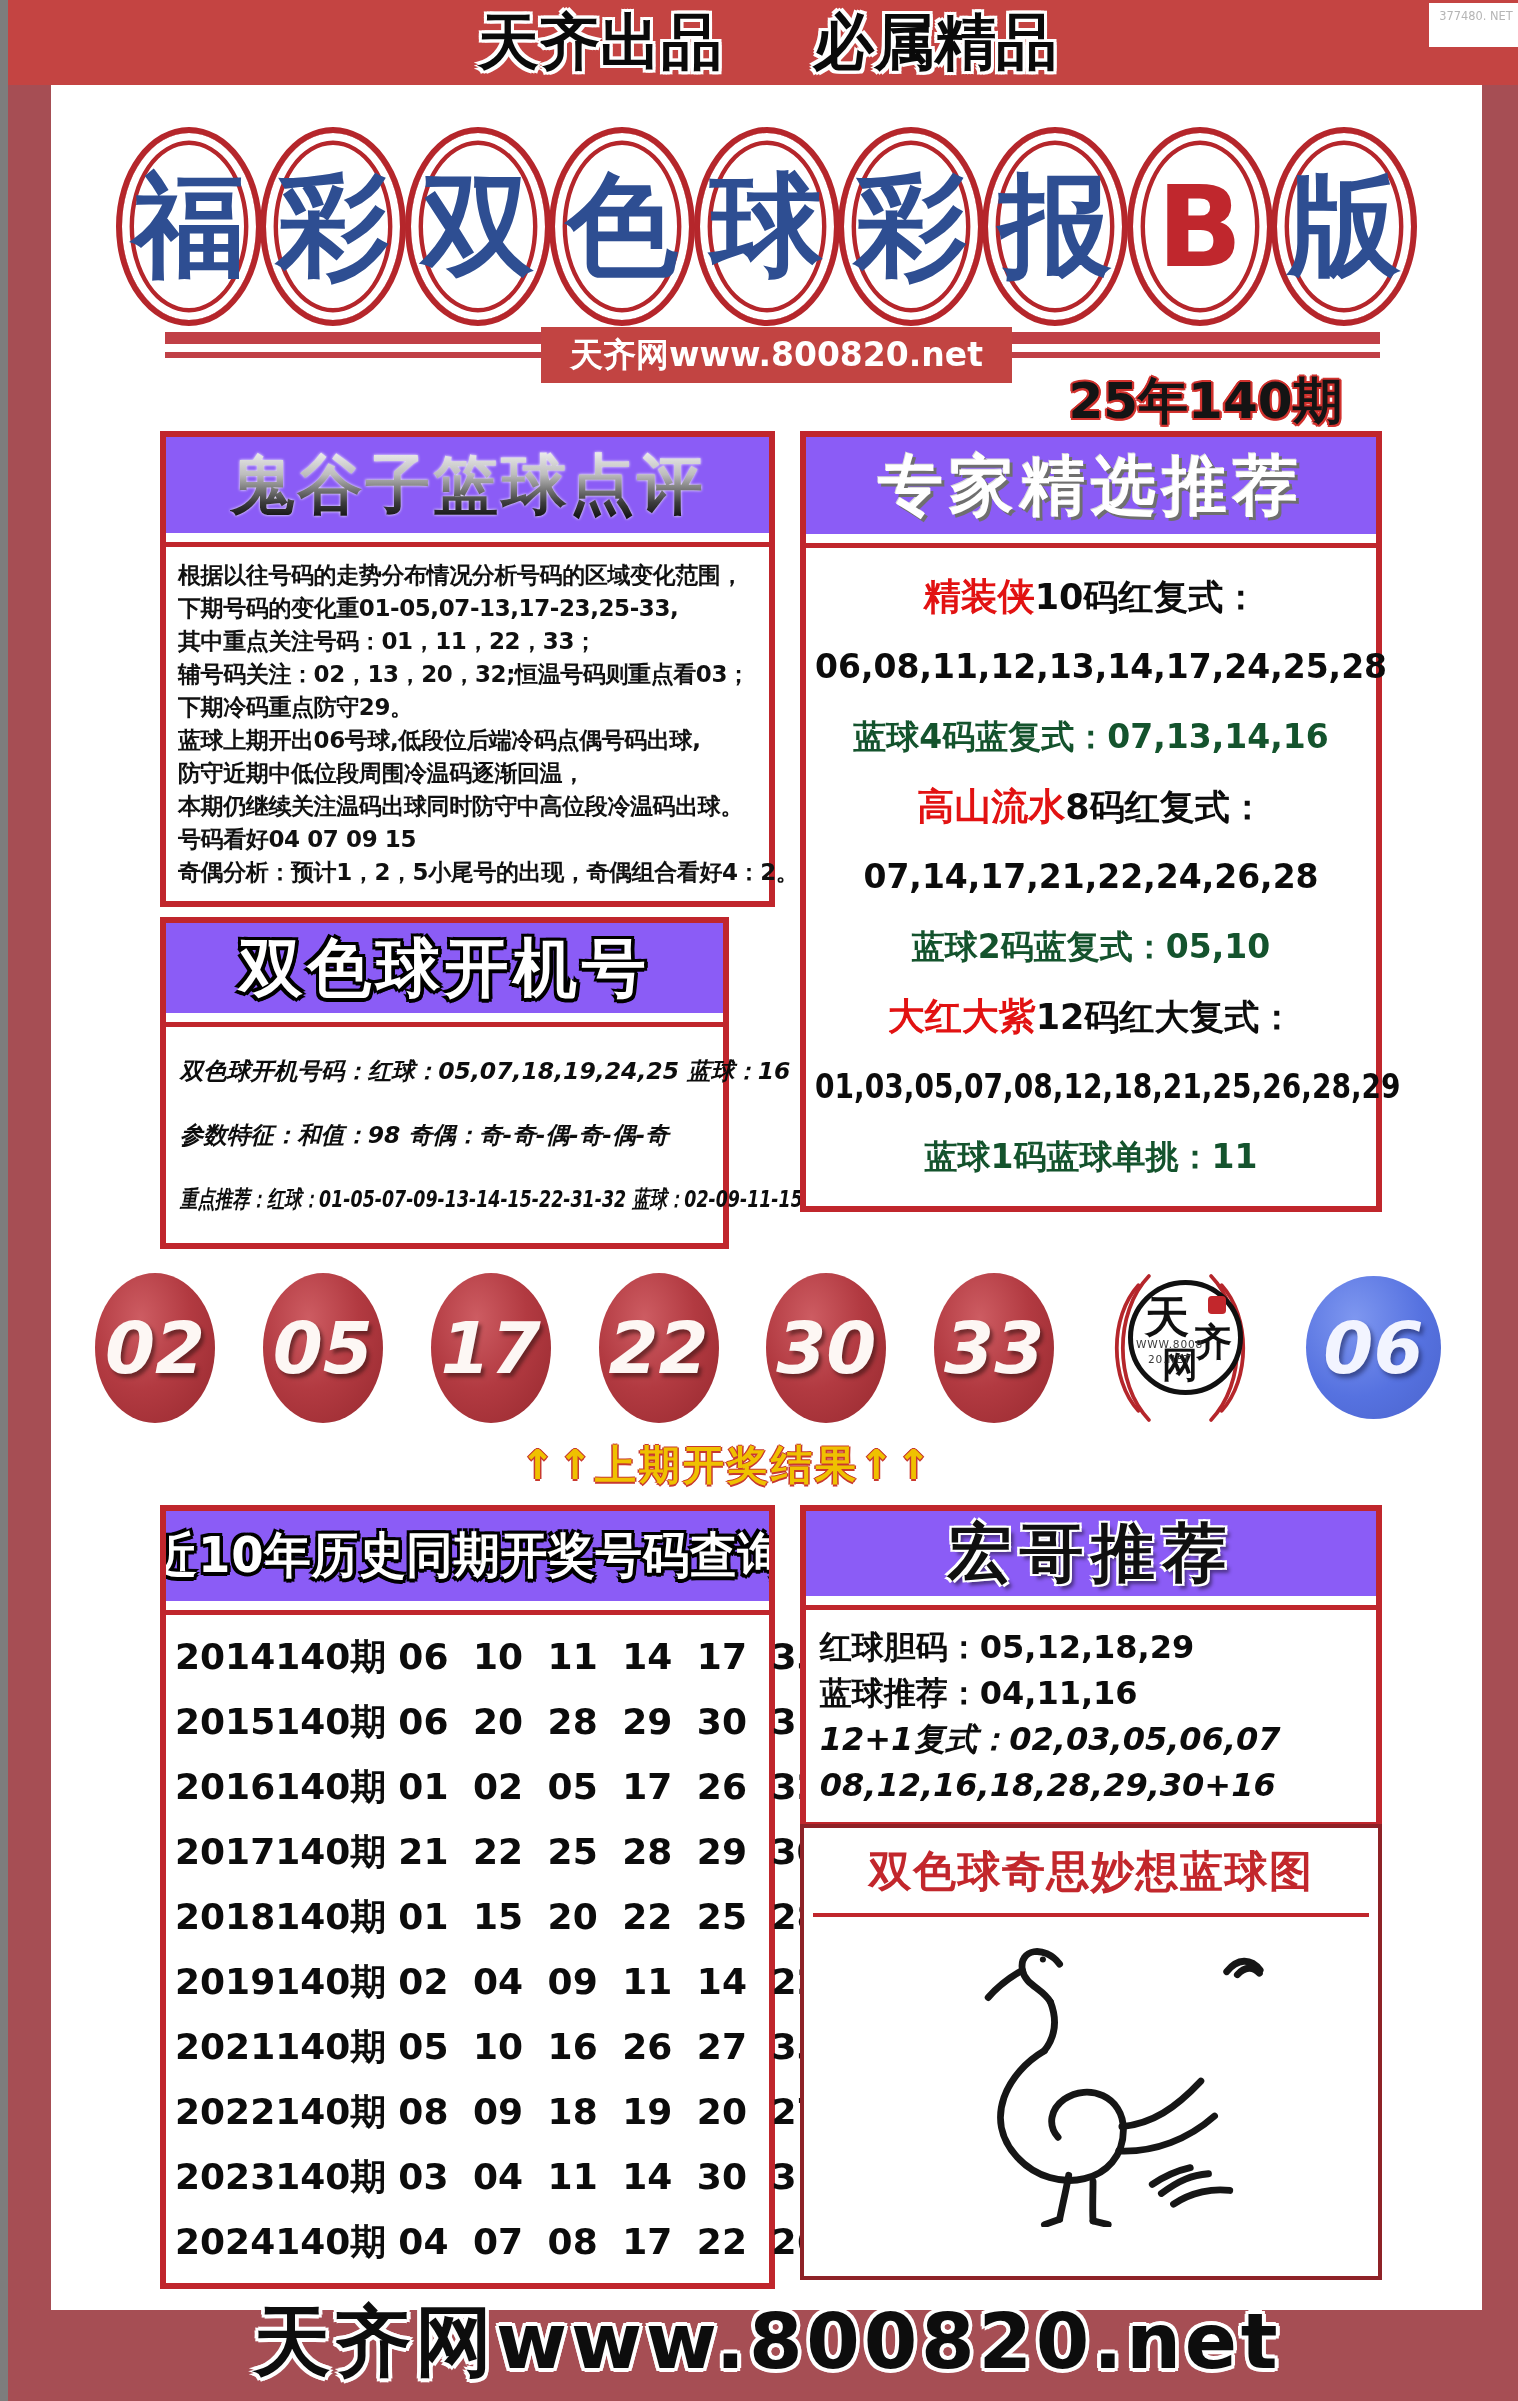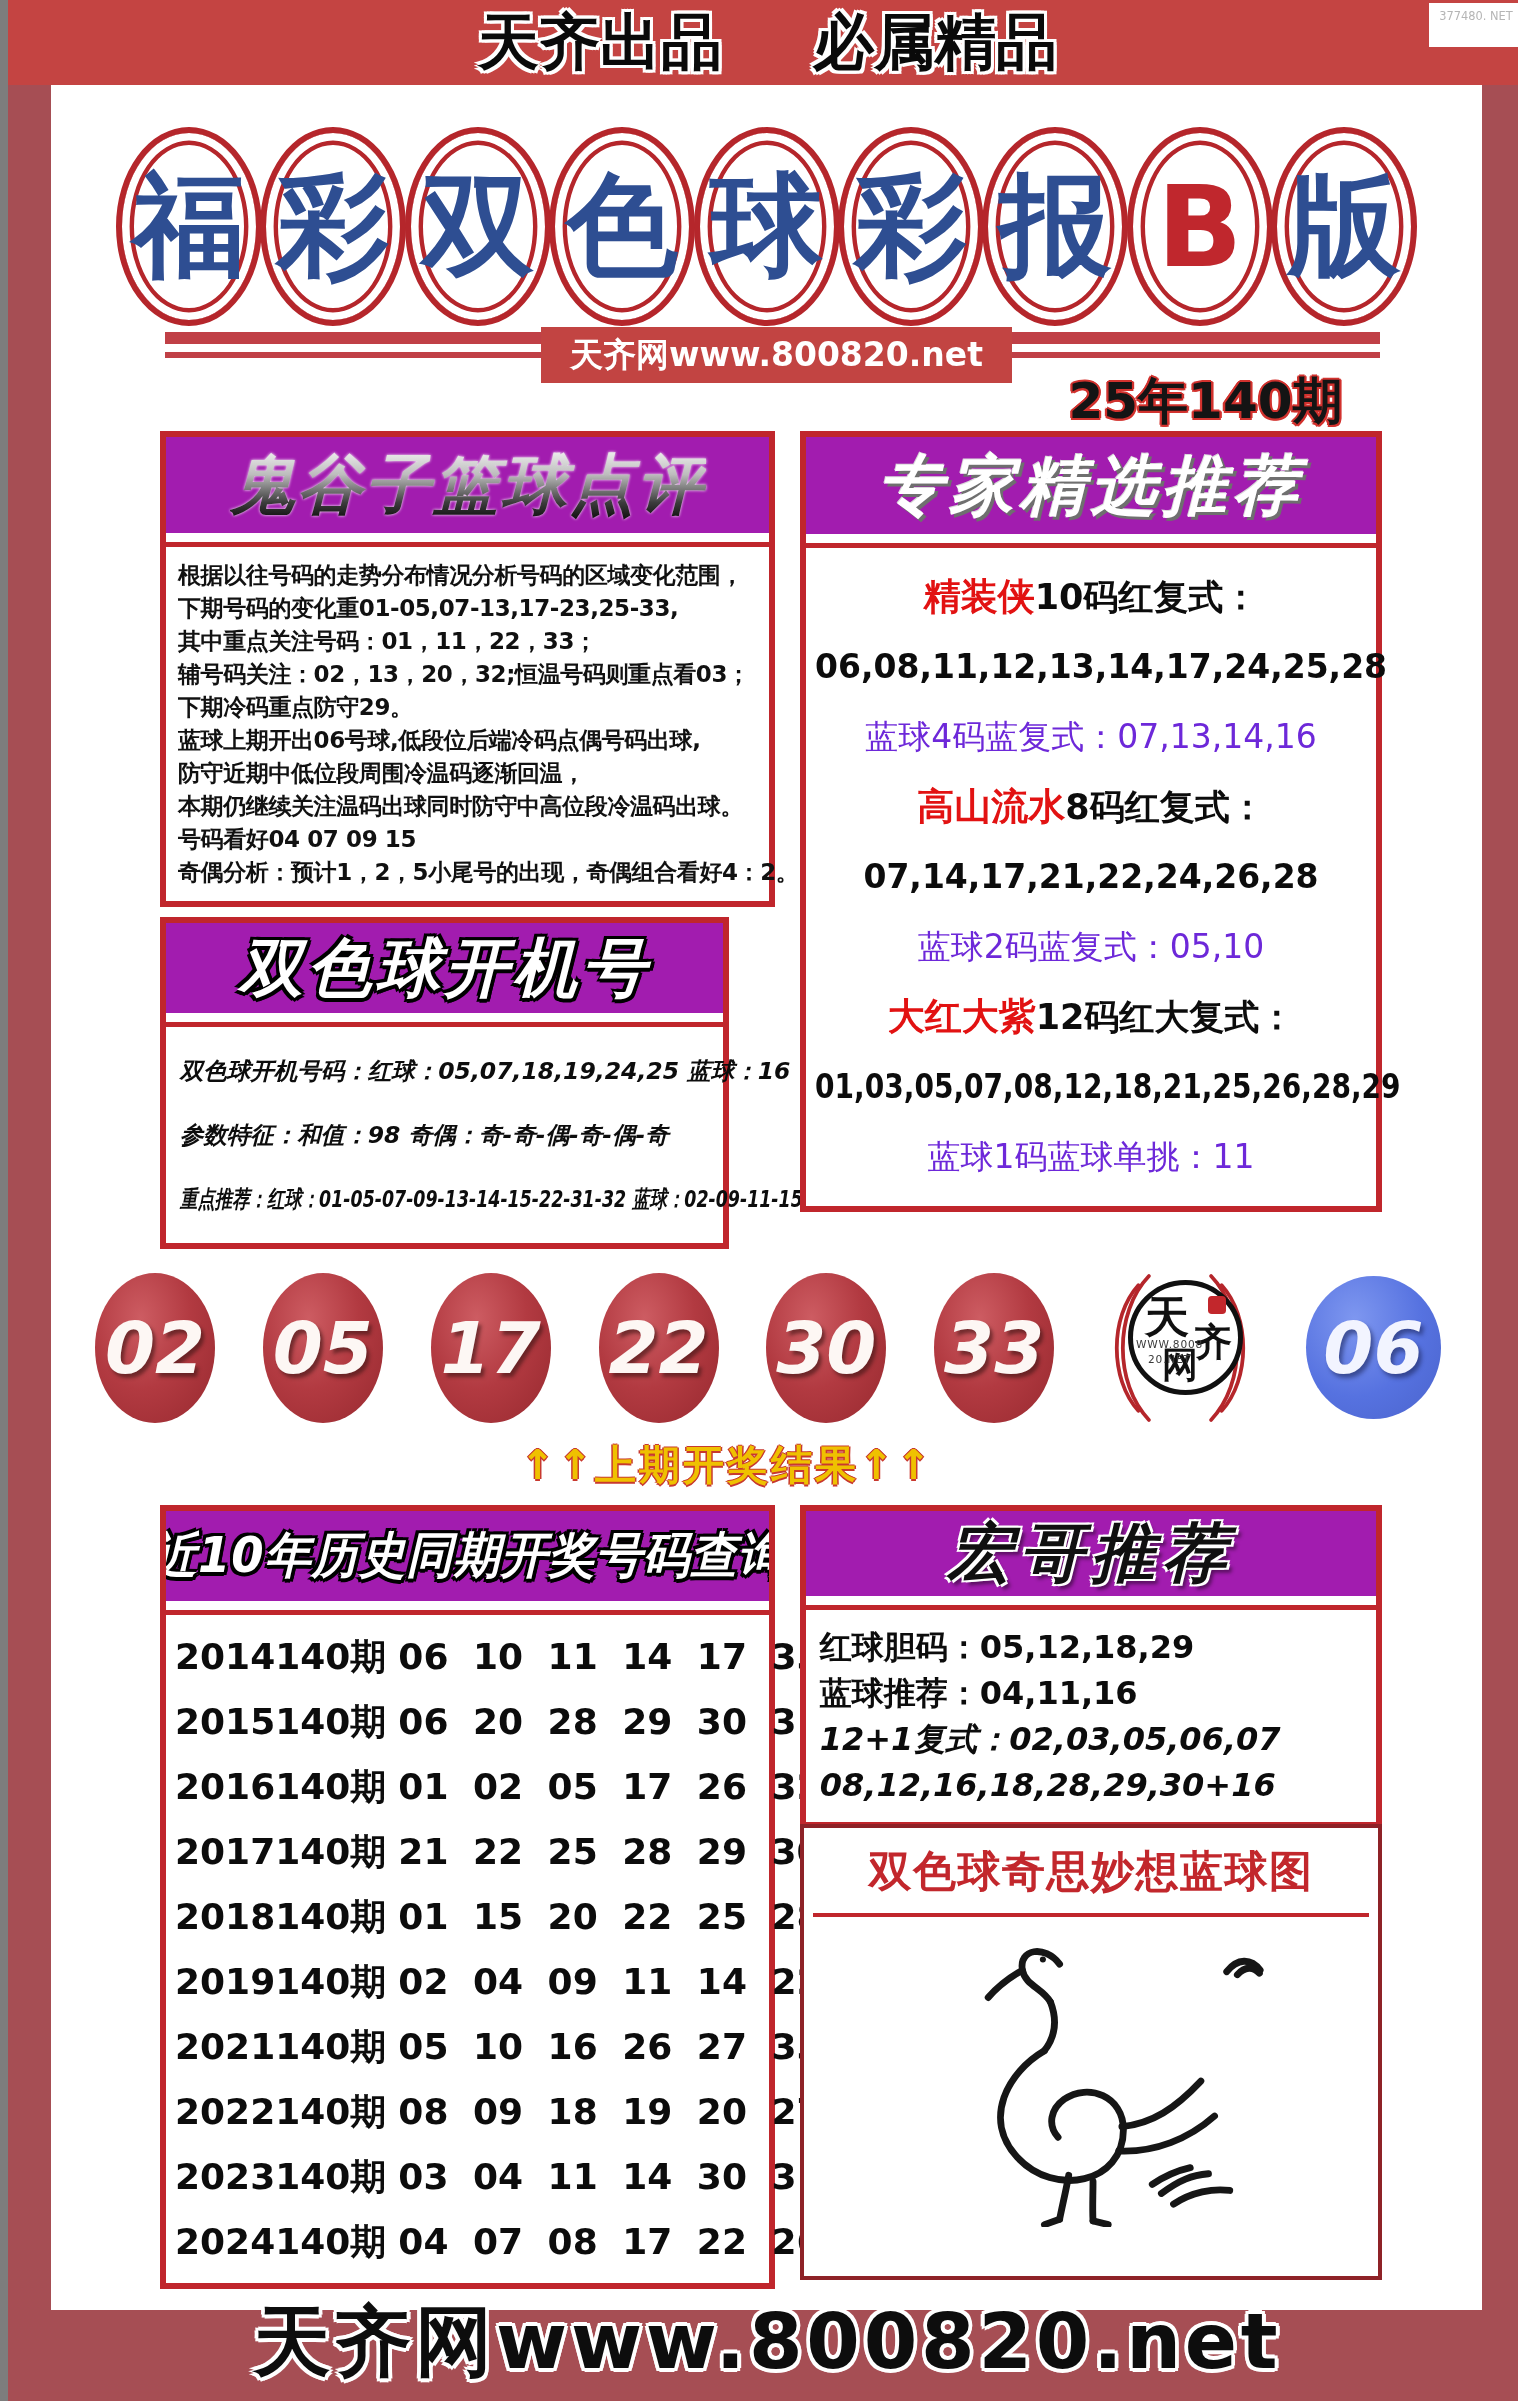--- a/index.html
+++ b/index.html
@@ -26,21 +26,21 @@
   .rules .r1{height:12px;background:#C04046;}
   .rules .rg{height:7.6px;background:#fff;}
   .rules .r2{height:6px;background:#C04046;}
   .site-box{position:absolute;top:242px;left:490px;width:471px;height:56px;background:#C24442;
       display:flex;align-items:center;justify-content:center;color:#fff;font-size:33px;font-weight:700;}
   .issue{position:absolute;top:283px;left:976px;width:357px;text-align:center;
       font-size:50px;font-weight:900;color:#141414;
       text-shadow:2.3px 0 0 #D2322E,-2.3px 0 0 #D2322E,0 2.3px 0 #D2322E,0 -2.3px 0 #D2322E,1.5px 1.5px 0 #D2322E,-1.5px -1.5px 0 #D2322E,1.5px -1.5px 0 #D2322E,-1.5px 1.5px 0 #D2322E;}
   
   .box{position:absolute;border:6px solid #C0262C;background:#fff;box-sizing:border-box;}
-  .box-hdr{background:#a21caf;display:flex;align-items:center;justify-content:center;overflow:hidden;font-style:italic;}
+  .box-hdr{background:#8b5cf6;display:flex;align-items:center;justify-content:center;overflow:hidden;}
   .box-sep{height:9px;background:#fff;}
   .box-sep2{height:5.3px;background:#C0262C;}
   
   .guigu-box{top:346px;left:109px;width:615px;}
   .guigu-box .box-hdr{height:96px;}
   .hdr-grad{font-size:65px;font-weight:900;letter-spacing:3px;white-space:nowrap;
       background:linear-gradient(180deg,#f4f4f4 8%,#bdbdbd 38%,#3c3c3c 70%,#000 95%);
       -webkit-background-clip:text;background-clip:text;color:#2a2a2a;-webkit-text-fill-color:transparent;
       filter:drop-shadow(0 0 1.5px #ffffff);}
   .guigu-body{padding:12px 12px 12px;}
@@ -56,21 +56,21 @@
   
   .experts-box{top:346px;left:749px;width:582px;text-align:center;}
   .experts-box .box-hdr{height:97px;}
   .hdr-emboss{font-size:65px;font-weight:900;color:#fff;letter-spacing:6px;white-space:nowrap;
       text-shadow:3px 3px 0 #6f6f6f,-0.8px -0.8px 0 #d8d8d8;}
   .experts-body{padding:13.7px 9px;}
   .exp-line{font-size:35px;font-weight:900;line-height:70px;color:#0c0c0c;white-space:nowrap;}
   .exp-name{color:#E21212;font-size:37px;}
   .exp-nums{font-size:33px;font-weight:900;line-height:70px;color:#0c0c0c;white-space:nowrap;}
   .exp-nums.wide{transform:scaleX(0.85);transform-origin:0 50%;}
-  .exp-blue{font-size:33px;font-weight:400;line-height:70px;color:#6d28d9;white-space:nowrap;}
+  .exp-blue{font-size:33px;font-weight:700;line-height:70px;color:#14532d;white-space:nowrap;}
   
   .balls{position:absolute;top:1183px;left:44px;width:1346px;height:159px;
       display:flex;align-items:center;justify-content:space-between;}
   .red-ball{width:120px;height:150px;border-radius:50%;
       background:radial-gradient(ellipse at 38% 30%,#cd5c62 0%,#b23a41 48%,#97292f 100%);
       display:flex;align-items:center;justify-content:center;
       color:#fdf7f4;font-size:72px;font-weight:900;font-style:italic;
       text-shadow:3px 3.8px 3.8px rgba(70,25,25,.65);}
   .blue-ball{width:135px;height:143px;border-radius:50%;
       background:radial-gradient(ellipse at 36% 30%,#7e97f0 0%,#5672e0 55%,#4a63cc 100%);

